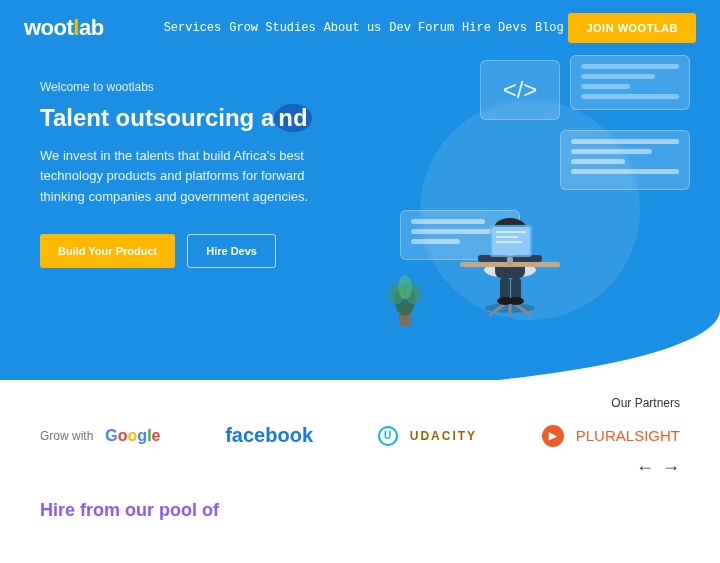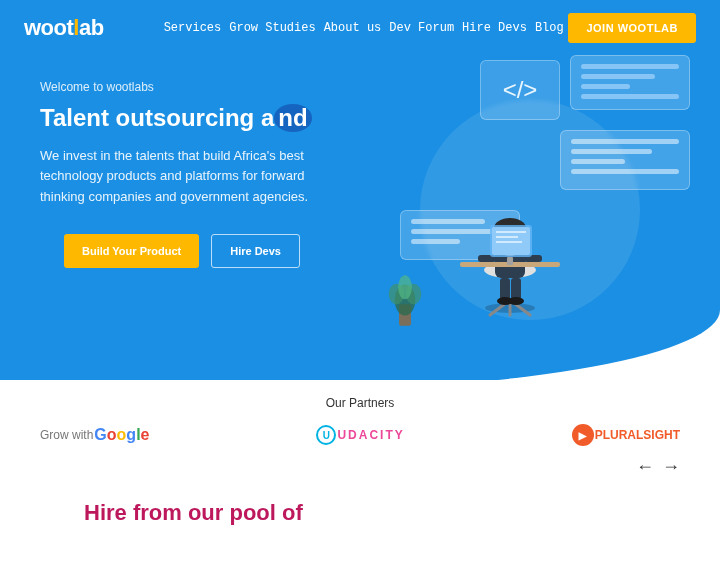--- a/index.html
+++ b/index.html
@@ -86,21 +86,20 @@
     .hero-subtitle {
       font-size: 13px;
       color: rgba(255,255,255,0.9);
       line-height: 1.6;
       margin-bottom: 26px;
       max-width: 300px;
     }
     .hero-buttons {
       display: flex;
       gap: 12px;
-      margin-left: 24px;
     }
     .btn-primary {
       background: #FFB800;
       color: #fff;
       border: none;
       padding: 10px 18px;
       font-size: 11px;
       font-weight: 700;
       border-radius: 3px;
       cursor: pointer;
@@ -203,36 +202,36 @@
     
     .partners-section {
       position: absolute;
       top: 380px;
       left: 0; right: 0;
       height: 120px;
       background: #fff;
       padding: 16px 40px 0;
     }
     .our-partners-label {
-      text-align: center;
+      text-align: right;
       font-size: 12px;
       color: #333;
       font-weight: 500;
       margin-bottom: 14px;
     }
     .partner-logos {
       display: flex;
       align-items: center;
       gap: 0;
       justify-content: space-between;
     }
     .partner-logo {
       display: flex;
       align-items: center;
-      gap: 1px;
+      gap: 12px;
       font-size: 13px;
       font-weight: 600;
       color: #555;
     }
 
     
     .nav-arrows {
       display: flex;
       gap: 8px;
       justify-content: flex-end;
@@ -246,25 +245,24 @@
       background: none;
     }
 
     
     .hire-section {
       position: absolute;
       top: 500px;
       left: 40px;
     }
     .hire-title {
-      font-size: 22px;
+      font-size: 18px;
       font-weight: 900;
-      color: #be185d;
+      color: #8b5cf6;
       line-height: 1.2;
-      margin-left: 44px;
     }
 
     
     .ms-grid {
       display: grid;
       grid-template-columns: 1fr 1fr;
       grid-template-rows: 1fr 1fr;
       gap: 2px;
       width: 20px;
       height: 20px;
@@ -278,35 +276,35 @@
     .facebook-text {
       font-size: 20px;
       font-weight: 700;
       color: #1877F2;
     }
 
     
     .udacity-text {
       font-size: 12px;
       font-weight: 700;
-      color: #ec4899;
+      color: #a16207;
       letter-spacing: 2px;
     }
     .udacity-icon {
       width: 20px; height: 20px;
       border-radius: 50%;
       border: 2px solid #02B3E4;
       display: flex; align-items: center; justify-content: center;
       font-size: 10px; font-weight: 700; color: #02B3E4;
     }
 
     
     .ps-text {
-      font-size: 12px;
-      font-weight: 700;
+      font-size: 15px;
+      font-weight: 400;
       color: #F15B2A;
     }
     .ps-icon {
       width: 22px; height: 22px;
       border-radius: 50%;
       background: #F15B2A;
       display: flex; align-items: center; justify-content: center;
       color: #fff;
       font-size: 10px;
     }
@@ -428,20 +426,23 @@
   <div class="partner-logos">
 
     <div class="partner-logo">
       <span style="font-size:12px; color:#777; font-weight:400;">Grow with </span>
       <span style="font-size:16px; font-weight:700;">
         <span style="color:#4285F4;">G</span><span style="color:#EA4335;">o</span><span style="color:#FBBC05;">o</span><span style="color:#4285F4;">g</span><span style="color:#34A853;">l</span><span style="color:#EA4335;">e</span>
       </span>
     </div>
 
 
+    <div class="partner-logo">
+      <span class="facebook-text">facebook</span>
+    </div>
 
     <div class="partner-logo">
       <div class="udacity-icon">U</div>
       <span class="udacity-text">UDACITY</span>
     </div>
 
     <div class="partner-logo">
       <div class="ps-icon">▶</div>
       <span class="ps-text">PLURALSIGHT</span>
     </div>

